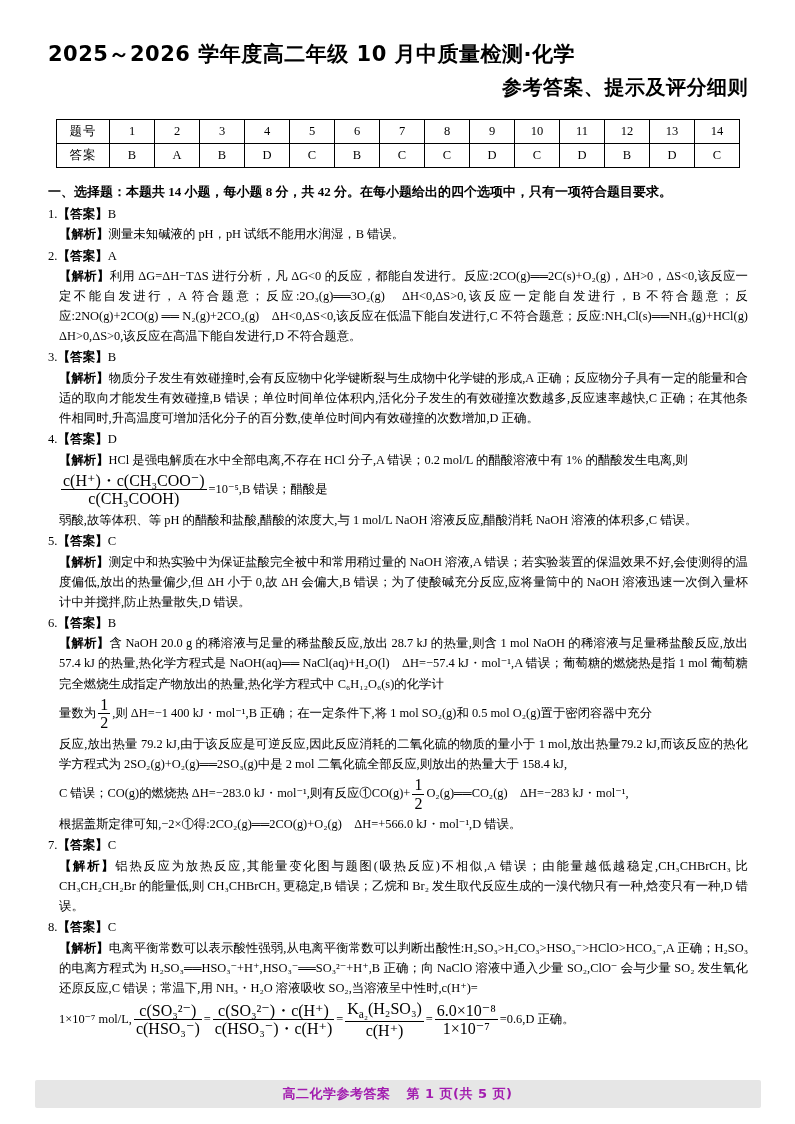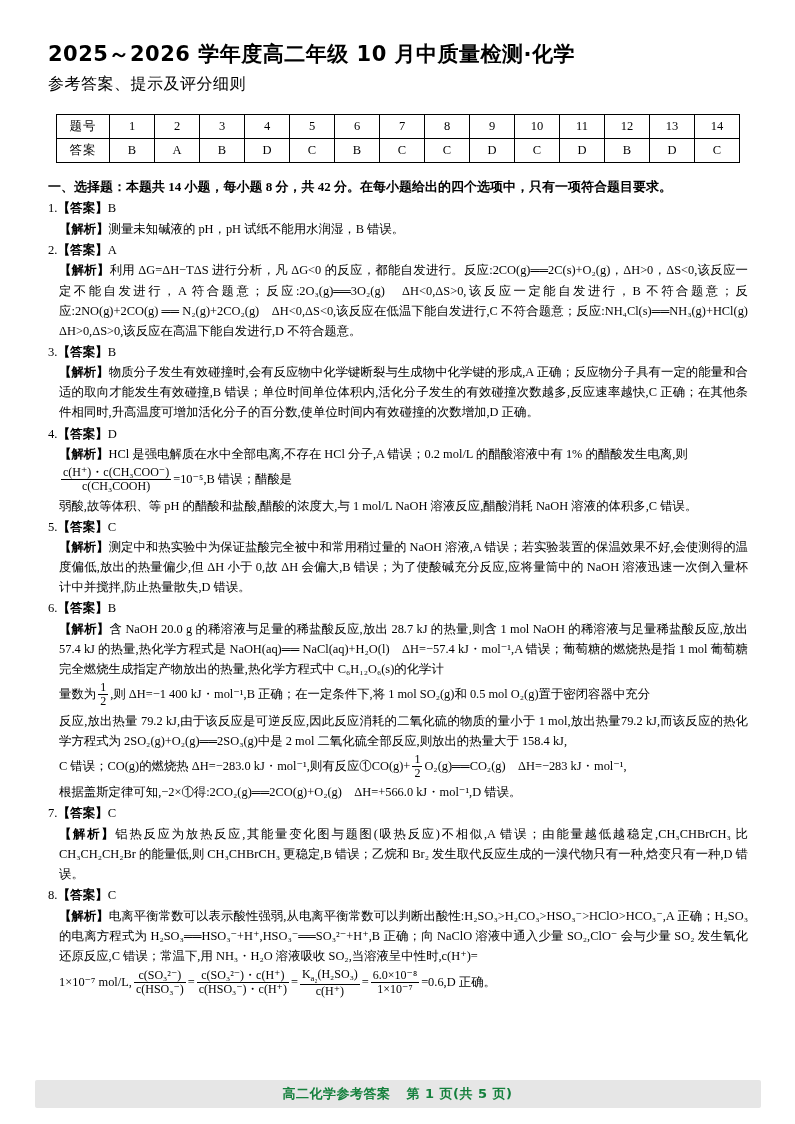--- a/index.html
+++ b/index.html
@@ -32,26 +32,26 @@
     font-family: "DejaVu Sans", "Liberation Sans", sans-serif;
     font-size: 21px;
     font-weight: bold;
     letter-spacing: 0.5px;
     margin: 0 0 4px 0;
     line-height: 1.4;
     text-align: left;
   }
   h2.subtitle {
     font-family: "DejaVu Sans", "Liberation Sans", sans-serif;
-    font-size: 16px;
-    font-weight: normal;
+    font-size: 20px;
+    font-weight: bold;
     letter-spacing: 0.5px;
     margin: 0 0 18px 0;
     line-height: 1.4;
-    text-align: left;
+    text-align: right;
   }
   .answer-table-wrap {
     display: flex;
     justify-content: center;
     margin: 10px 0 14px 0;
   }
   table.answer-table {
     border-collapse: collapse;
     font-size: 12.5px;
     font-family: "Liberation Serif", serif;
@@ -97,21 +97,21 @@
     margin: 0 0 2px 11px;
     text-justify: inter-ideograph;
   }
   .expl-tag {
     font-weight: bold;
   }
   .frac {
     display: inline-block;
     vertical-align: middle;
     text-align: center;
-    font-size: 12px;
+    font-size: 16px;
     line-height: 1.1;
     margin: 0 2px;
   }
   .frac .num {
     display: block;
     border-bottom: 1px solid #000;
     padding: 0 2px;
   }
   .frac .den {
     display: block;
@@ -126,21 +126,21 @@
     display: flex;
     justify-content: center;
   }
   .footer-bar {
     background: #e6e6e6;
     border-radius: 2px;
     padding: 5px 18px;
     font-size: 13px;
     font-family: "DejaVu Sans", "Liberation Sans", sans-serif;
     font-weight: bold;
-    color: #15803d;
+    color: #a21caf;
     letter-spacing: 0.5px;
     display: flex;
     gap: 16px;
     align-items: center;
     width: 690px;
     justify-content: center;
   }
   .footer-bar span { white-space: nowrap; }
 </style>
 </head>

